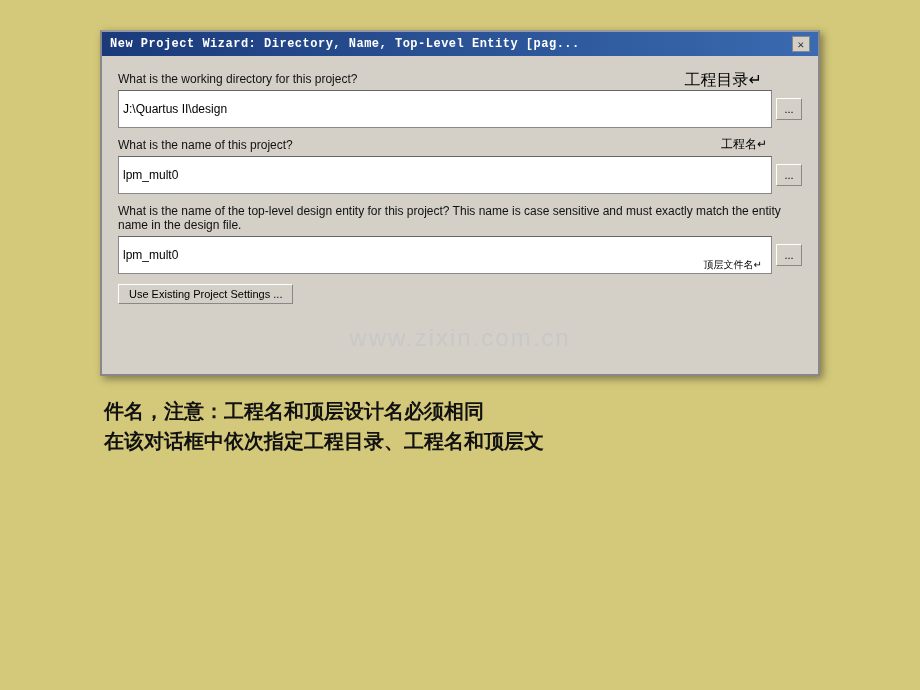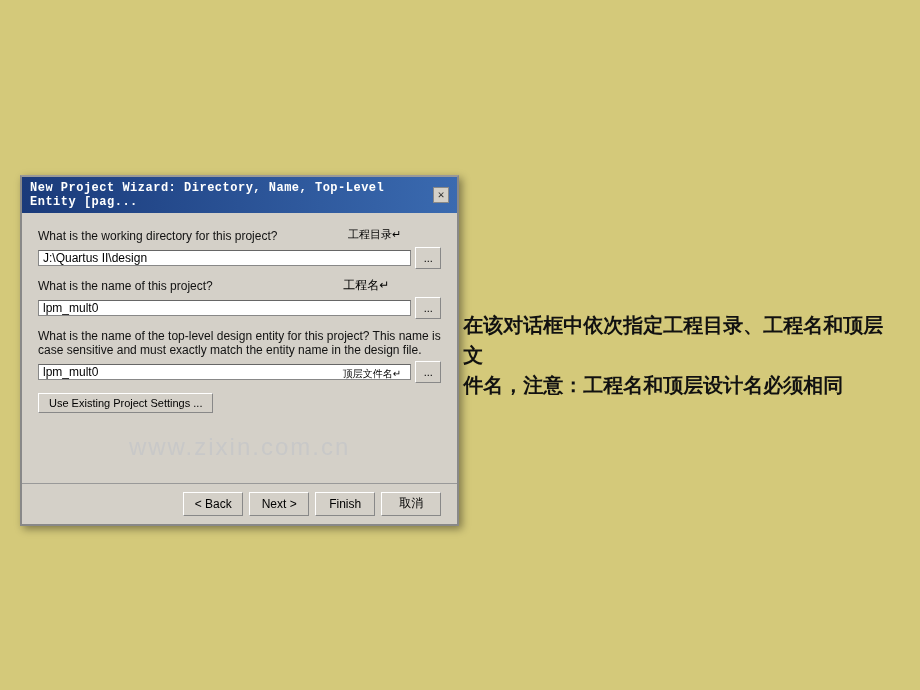--- a/index.html
+++ b/index.html
@@ -10,20 +10,21 @@
       font-family: Arial, sans-serif;
       overflow: hidden;
       position: relative;
     }
 
     .slide-container {
       width: 920px;
       height: 690px;
       background: #d4c97a;
       display: flex;
+      flex-direction: column;
       align-items: center;
       padding: 20px;
     }
 
     
     .dialog-window {
       width: 720px;
       background: #d4d0c8;
       border: 2px solid #888;
       border-top: 2px solid #999;
@@ -77,21 +78,21 @@
     }
 
     .input-row {
       display: flex;
       align-items: center;
       gap: 4px;
     }
 
     .text-input {
       flex: 1;
-      height: 16px;
+      height: 38px;
       background: white;
       border: 1px solid #888;
       border-top: 1px solid #666;
       padding: 2px 4px;
       font-size: 12px;
       font-family: Arial, sans-serif;
     }
 
     .browse-btn {
       width: 26px;
@@ -185,38 +186,38 @@
           <div style="flex:1;">
             <div class="form-label">
               <span>What is the working directory for this project?</span>
             </div>
             <div class="input-row">
               <input class="text-input" type="text" value="J:\Quartus II\design" style="">
               <button class="browse-btn">...</button>
             </div>
           </div>
 
-          <div style="position:absolute; top:-2px; right:40px; font-size:11px; font-family:Arial,sans-serif;">
+          <div style="position:absolute; top:-2px; right:40px; font-size:16px; font-family:Arial,sans-serif;">
             <span>工程目录↵</span>
           </div>
         </div>
       </div>
 
       <div class="form-section" style="margin-bottom:10px;">
         <div style="position:relative; display:flex; align-items:center;">
           <div style="flex:1;">
             <div class="form-label">
               <span>What is the name of this project?</span>
             </div>
             <div class="input-row">
               <input class="text-input" type="text" value="lpm_mult0" style="">
               <button class="browse-btn">...</button>
             </div>
           </div>
-          <div style="position:absolute; top:-2px; right:52px; font-size:12px; font-family:Arial,sans-serif;">
+          <div style="position:absolute; top:-2px; right:35px; font-size:12px; font-family:Arial,sans-serif;">
             <span>工程名↵</span>
           </div>
         </div>
       </div>
 
       <div class="form-section" style="margin-bottom:10px;">
         <div style="position:relative; display:flex; align-items:flex-end;">
           <div style="flex:1;">
             <div class="form-label">
               <span>What is the name of the top-level design entity for this project? This name is case sensitive and must exactly match the entity name in the design file.</span>
@@ -233,26 +234,20 @@
       </div>
 
       <div style="margin-top:8px;">
         <button class="use-existing-btn">Use Existing Project Settings ...</button>
       </div>
 
       <div class="watermark">www.zixin.com.cn</div>
 
     </div>
 
-    <div class="dialog-footer">
-      <button class="footer-btn">&lt; Back</button>
-      <button class="footer-btn">Next &gt;</button>
-      <button class="footer-btn">Finish</button>
-      <button class="footer-btn">取消</button>
-    </div>
   </div>
 
   <div class="caption-area">
+    <div class="caption-text">件名，注意：工程名和顶层设计名必须相同</div>
     <div class="caption-text">在该对话框中依次指定工程目录、工程名和顶层文</div>
-    <div class="caption-text">件名，注意：工程名和顶层设计名必须相同</div>
   </div>
 
 </div>
 
 </body></html>

